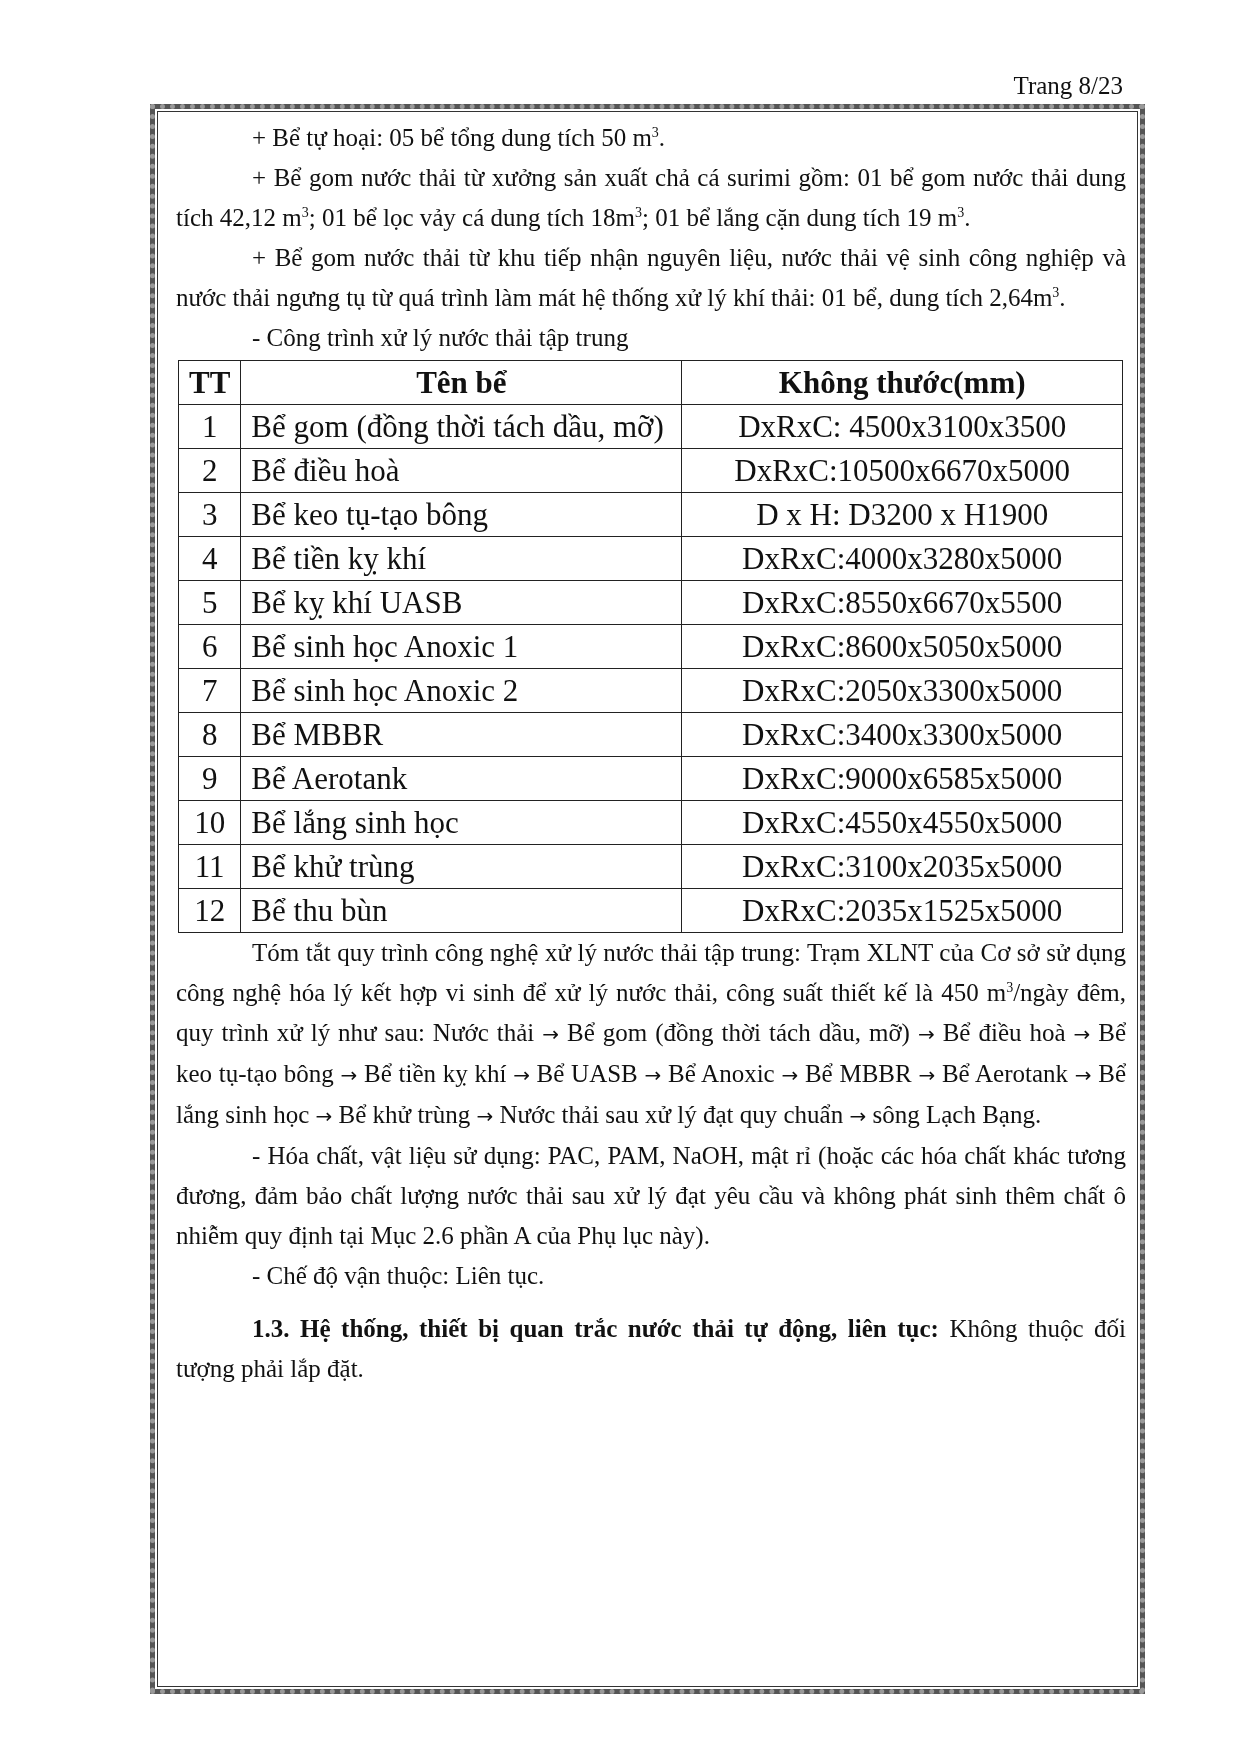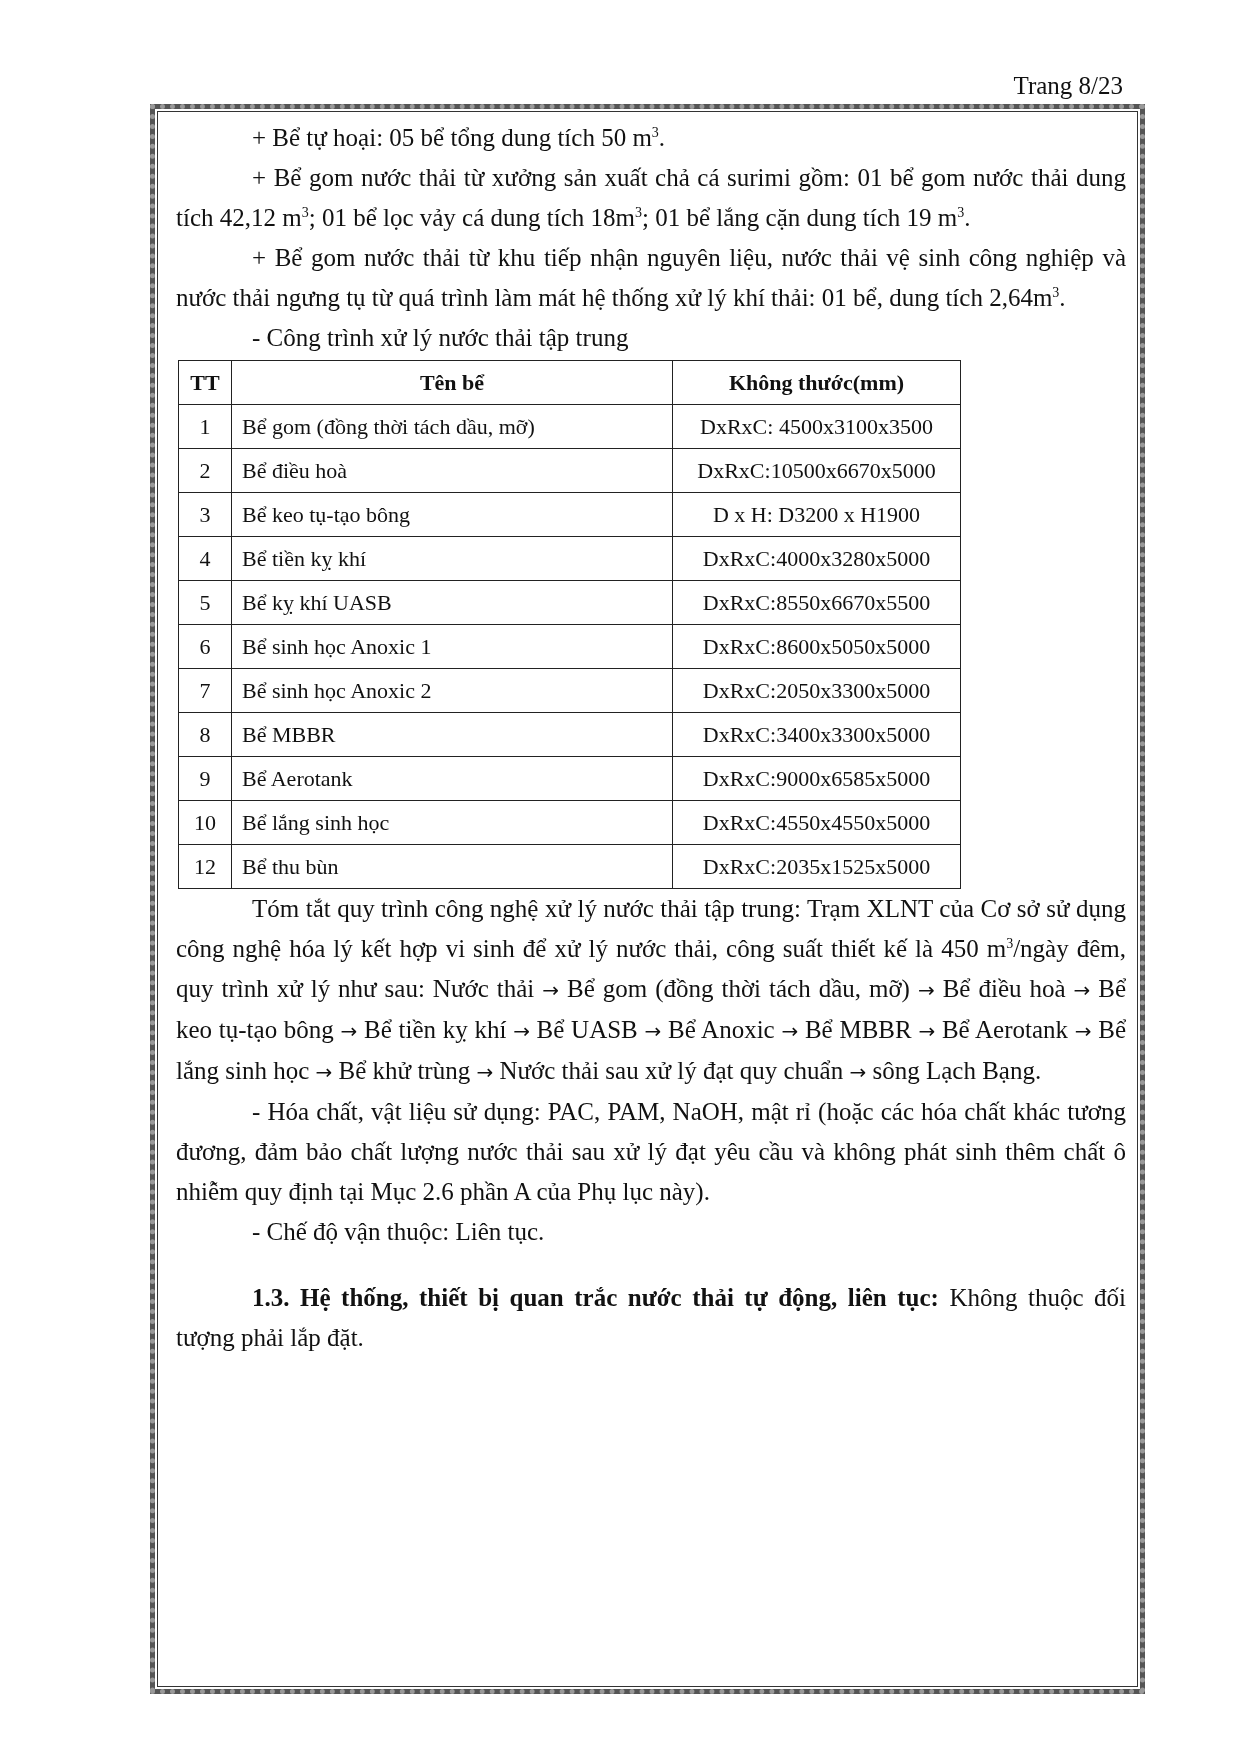--- a/index.html
+++ b/index.html
@@ -8,21 +8,21 @@
   .page-number { position: absolute; top: 72px; right: 118px; font-size: 25px; }
   .frame { position: absolute; left: 150px; top: 104px; width: 985px; height: 1580px;
            border: 5px solid #555;
            box-shadow: inset 0 0 0 2px #fff, inset 0 0 0 3px #333; }
   .frame::before { content: ""; position: absolute; inset: -5px; border: 5px dotted #999; pointer-events: none; }
   .content { position: absolute; left: 176px; top: 118px; width: 950px;
              font-size: 25px; line-height: 40px; text-align: justify; }
   .content p { margin: 0; }
   .indent { text-indent: 76px; }
   sup { font-size: 14px; line-height: 0; vertical-align: 9px; }
-  table.tanks { border-collapse: collapse; width: 783px; margin: 2px 0 0 2px; font-size: 22px; padding-left: 28px; }
+  table.tanks { border-collapse: collapse; width: 945px; margin: 2px 0 0 2px; font-size: 31px; padding-left: 28px; }
   table.tanks th, table.tanks td { border: 1.5px solid #222; height: 43px; padding: 0 10px; line-height: 30px; }
   table.tanks th { font-weight: bold; text-align: center; }
   table.tanks td.tt { width: 52px; text-align: center; padding: 0; }
   table.tanks td.name { width: 420px; text-align: left; }
   table.tanks td.size { text-align: center; }
   .bold { font-weight: bold; }
   .arrow { font-family: "DejaVu Sans", sans-serif; font-size: 20px; }
 </style>
 </head>
 <body>
@@ -93,27 +93,32 @@
           <td class="tt">9</td>
           <td class="name">Bể Aerotank</td>
           <td class="size">DxRxC:9000x6585x5000</td>
         </tr>
         <tr>
           <td class="tt">10</td>
           <td class="name">Bể lắng sinh học</td>
           <td class="size">DxRxC:4550x4550x5000</td>
         </tr>
         <tr>
+          <td class="tt">11</td>
+          <td class="name">Bể khử trùng</td>
+          <td class="size">DxRxC:3100x2035x5000</td>
+        </tr>
+        <tr>
           <td class="tt">12</td>
           <td class="name">Bể thu bùn</td>
           <td class="size">DxRxC:2035x1525x5000</td>
         </tr>
       </tbody>
   </table>
 
   <p class="indent" id="summary-para"><span>Tóm tắt quy trình công nghệ xử lý nước thải tập trung: Trạm XLNT của Cơ sở sử dụng công nghệ hóa lý kết hợp vi sinh để xử lý nước thải, công suất thiết kế là 450 m</span><sup>3</sup><span>/ngày đêm, quy trình xử lý như sau: </span><span id="flow"><span>Nước thải</span> <span class="arrow">→</span> <span>Bể gom (đồng thời tách dầu, mỡ)</span> <span class="arrow">→</span> <span>Bể điều hoà</span> <span class="arrow">→</span> <span>Bể keo tụ-tạo bông</span> <span class="arrow">→</span> <span>Bể tiền kỵ khí</span> <span class="arrow">→</span> <span>Bể UASB</span> <span class="arrow">→</span> <span>Bể Anoxic</span> <span class="arrow">→</span> <span>Bể MBBR</span> <span class="arrow">→</span> <span>Bể Aerotank</span> <span class="arrow">→</span> <span>Bể lắng sinh học</span> <span class="arrow">→</span> <span>Bể khử trùng</span> <span class="arrow">→</span> <span>Nước thải sau xử lý đạt quy chuẩn</span> <span class="arrow">→</span> <span>sông Lạch Bạng</span></span><span>.</span></p>
 
   <p class="indent">- Hóa chất, vật liệu sử dụng: PAC, PAM, NaOH, mật rỉ (hoặc các hóa chất khác tương đương, đảm bảo chất lượng nước thải sau xử lý đạt yêu cầu và không phát sinh thêm chất ô nhiễm quy định tại Mục 2.6 phần A của Phụ lục này).</p>
 
   <p class="indent">- Chế độ vận thuộc: Liên tục.</p>
 
-  <p class="indent" style="margin-top:26px"><span class="bold">1.3. Hệ thống, thiết bị quan trắc nước thải tự động, liên tục:</span><span> Không thuộc đối tượng phải lắp đặt.</span></p>
+  <p class="indent" style="margin-top:13px"><span class="bold">1.3. Hệ thống, thiết bị quan trắc nước thải tự động, liên tục:</span><span> Không thuộc đối tượng phải lắp đặt.</span></p>
 </div>
 
 </body></html>

